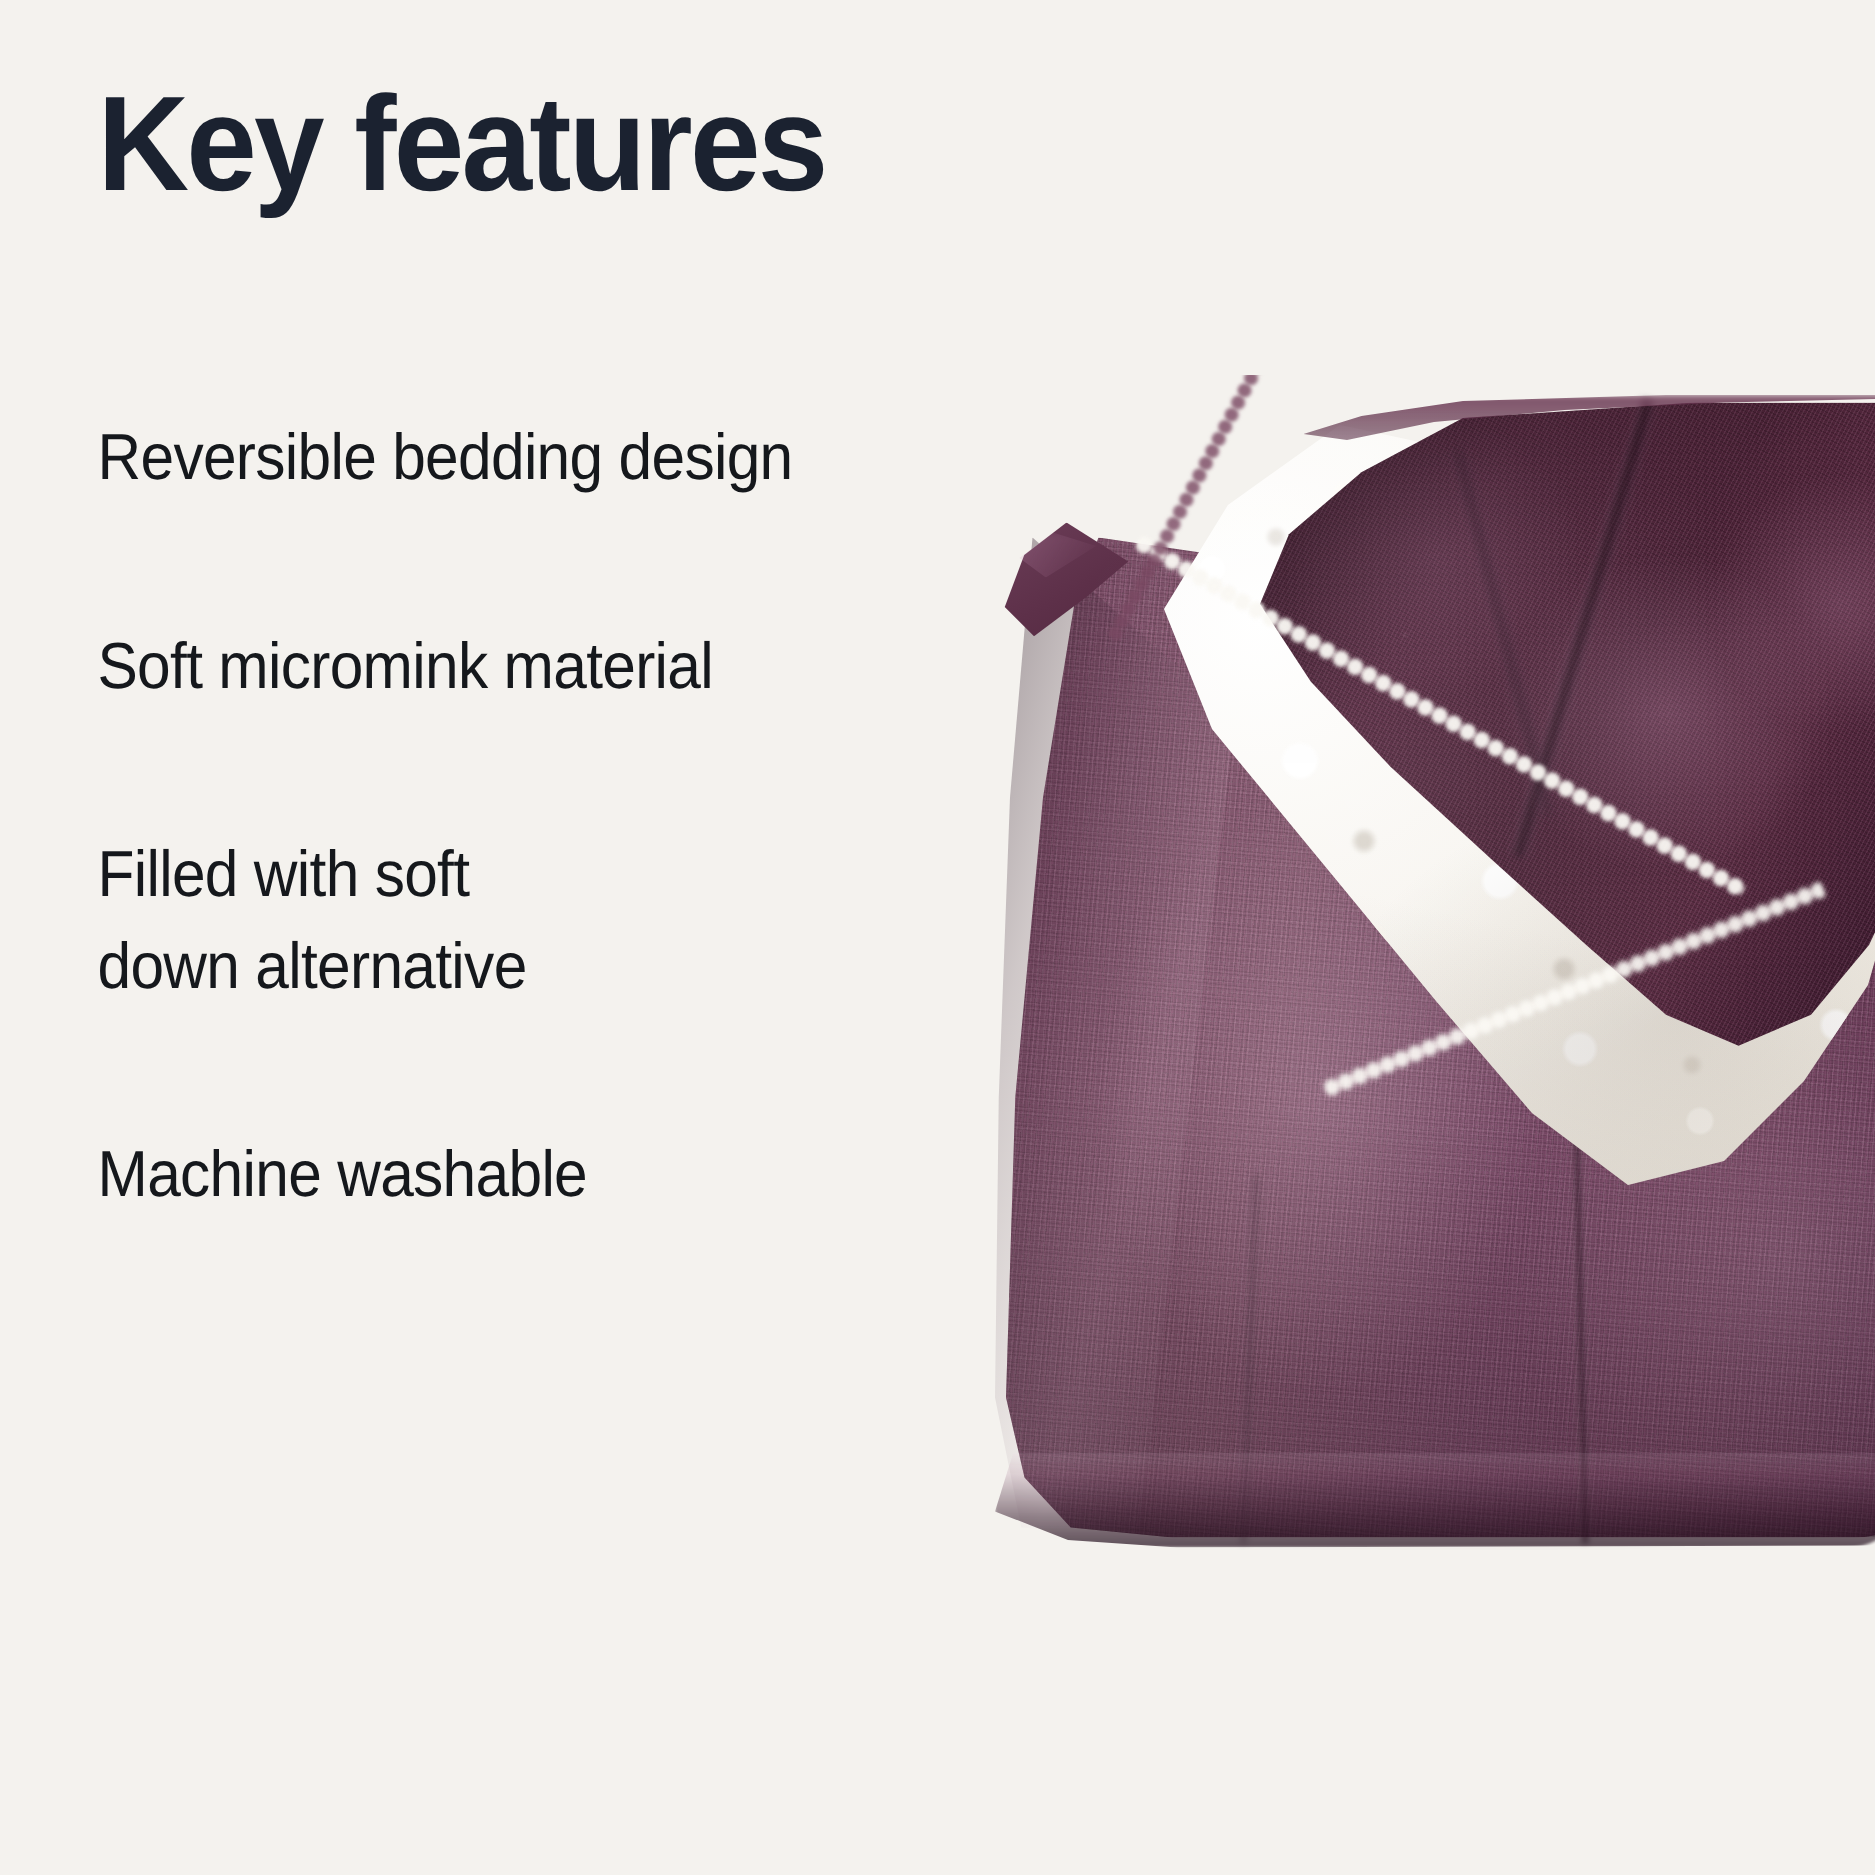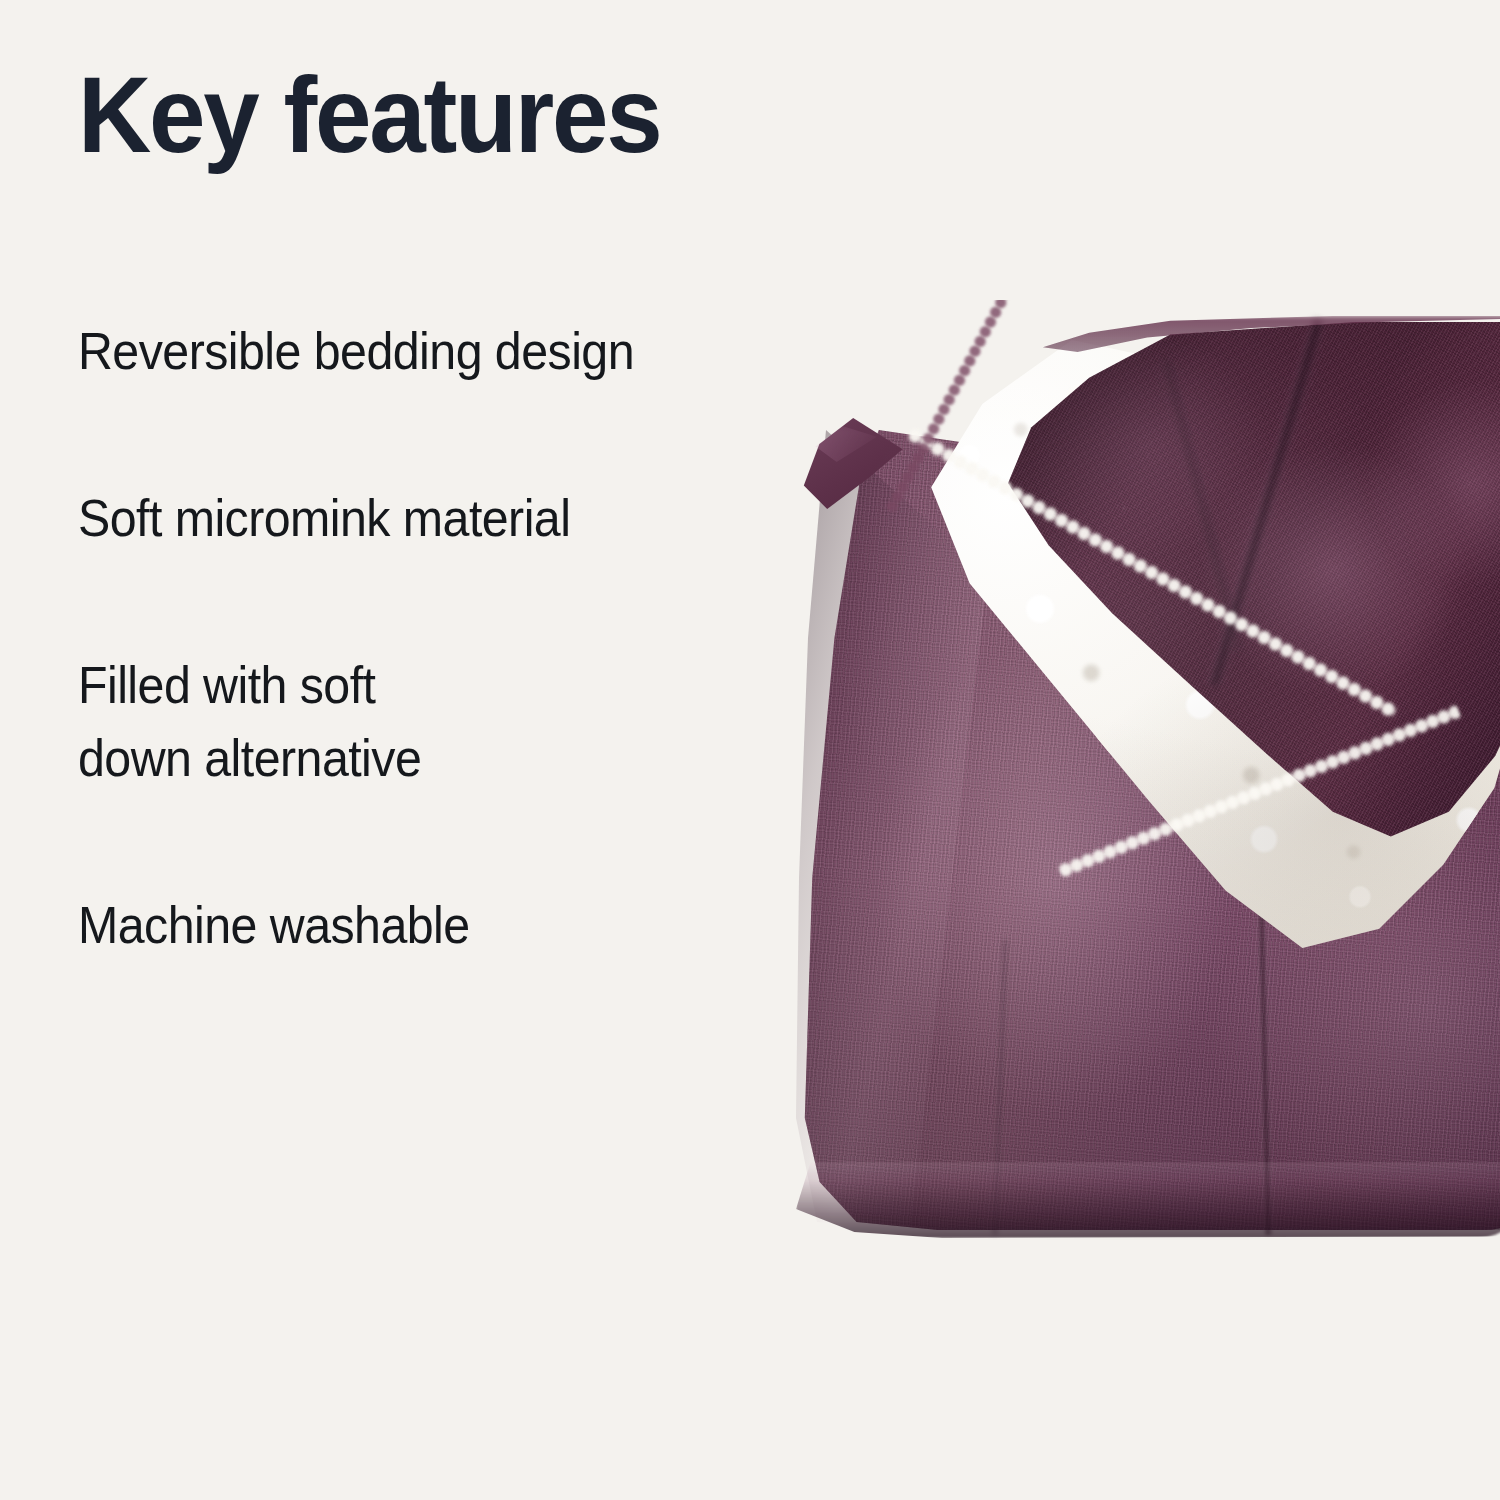--- a/index.html
+++ b/index.html
@@ -45,21 +45,21 @@
     letter-spacing: -2.4px;
     color: #1b2230;
     transform: scaleX(0.94);
     transform-origin: left top;
     white-space: nowrap;
   }
 
   .feature-list {
     position: absolute;
     left: 0;
-    top: 315px;
+    top: 330px;
     margin: 0;
     padding: 0;
     list-style: none;
     width: 740px;
   }
 
   .feature-item {
     font-family: "Liberation Sans Narrow", "Liberation Sans", sans-serif;
     font-size: 52px;
     line-height: 1.42;

